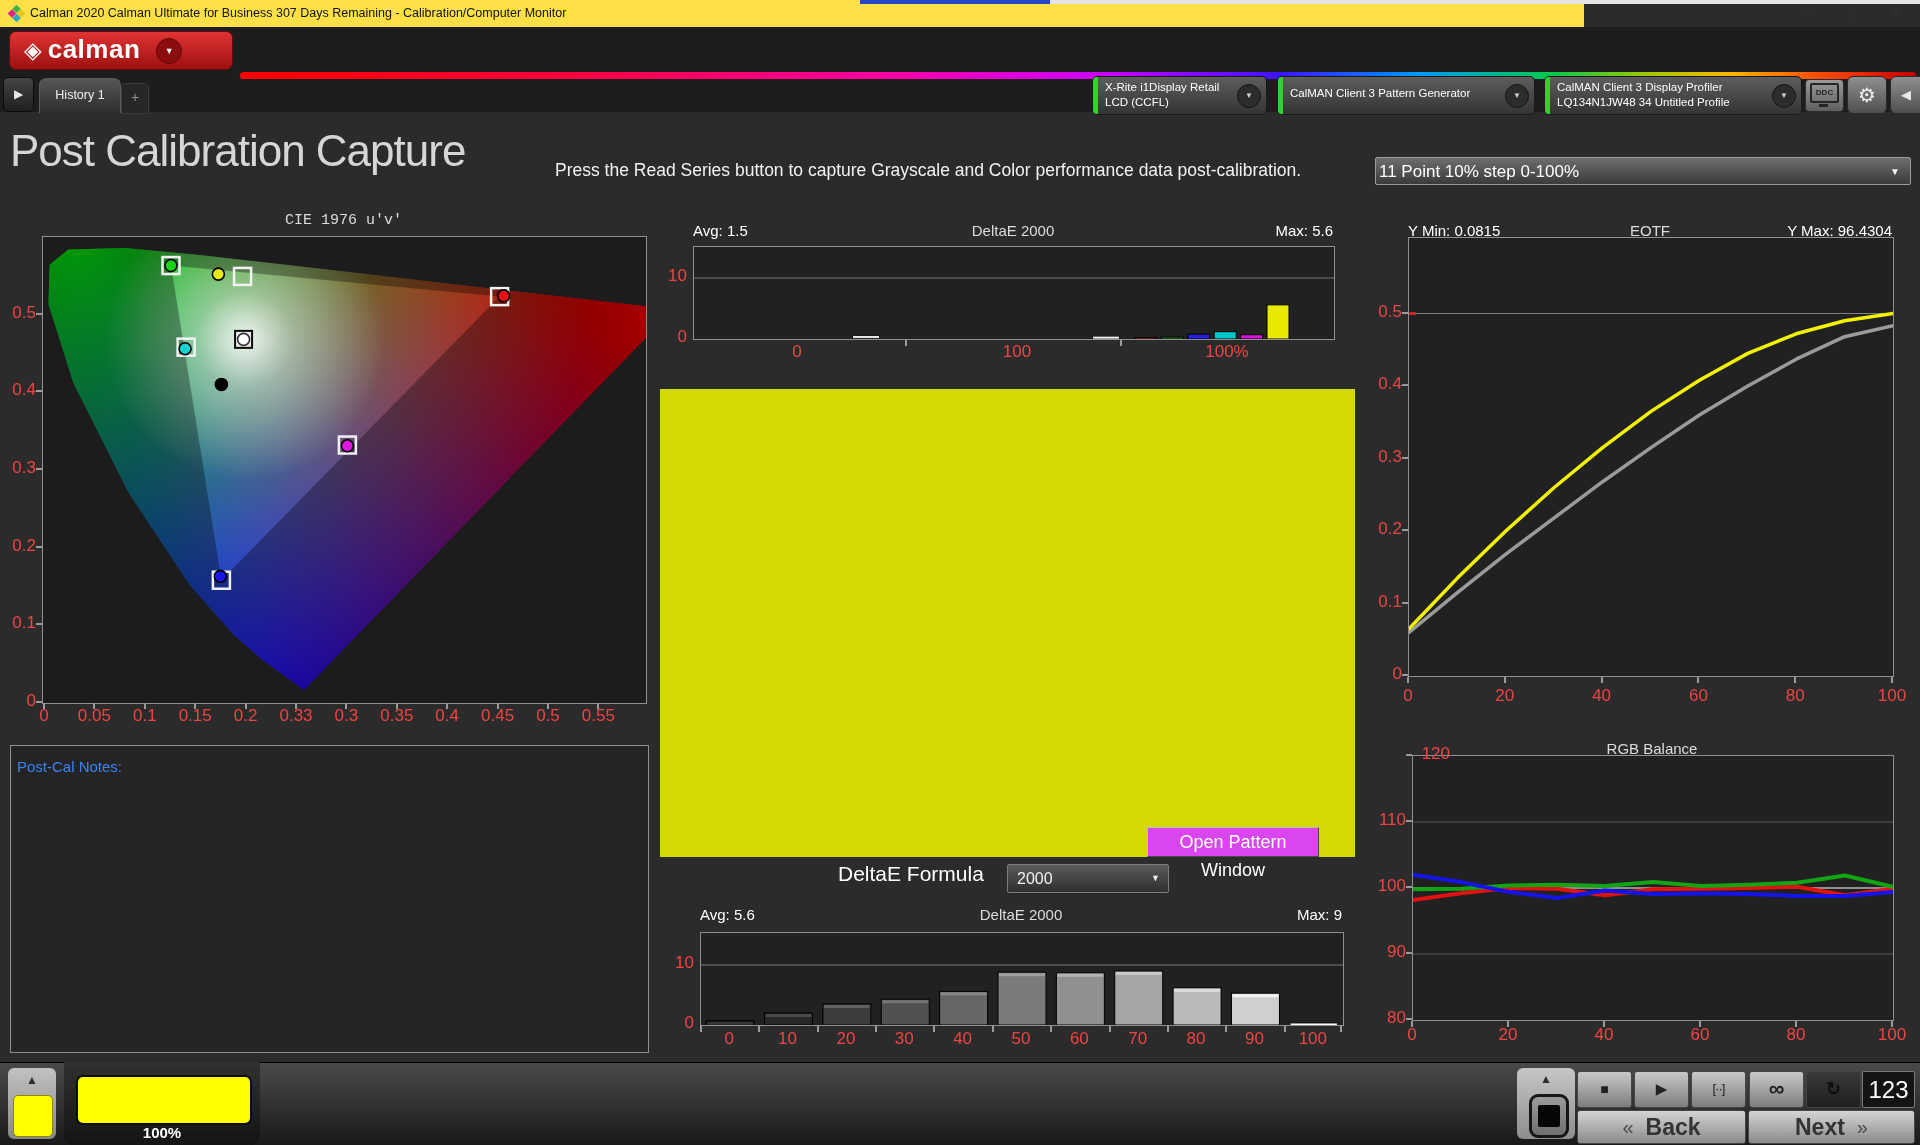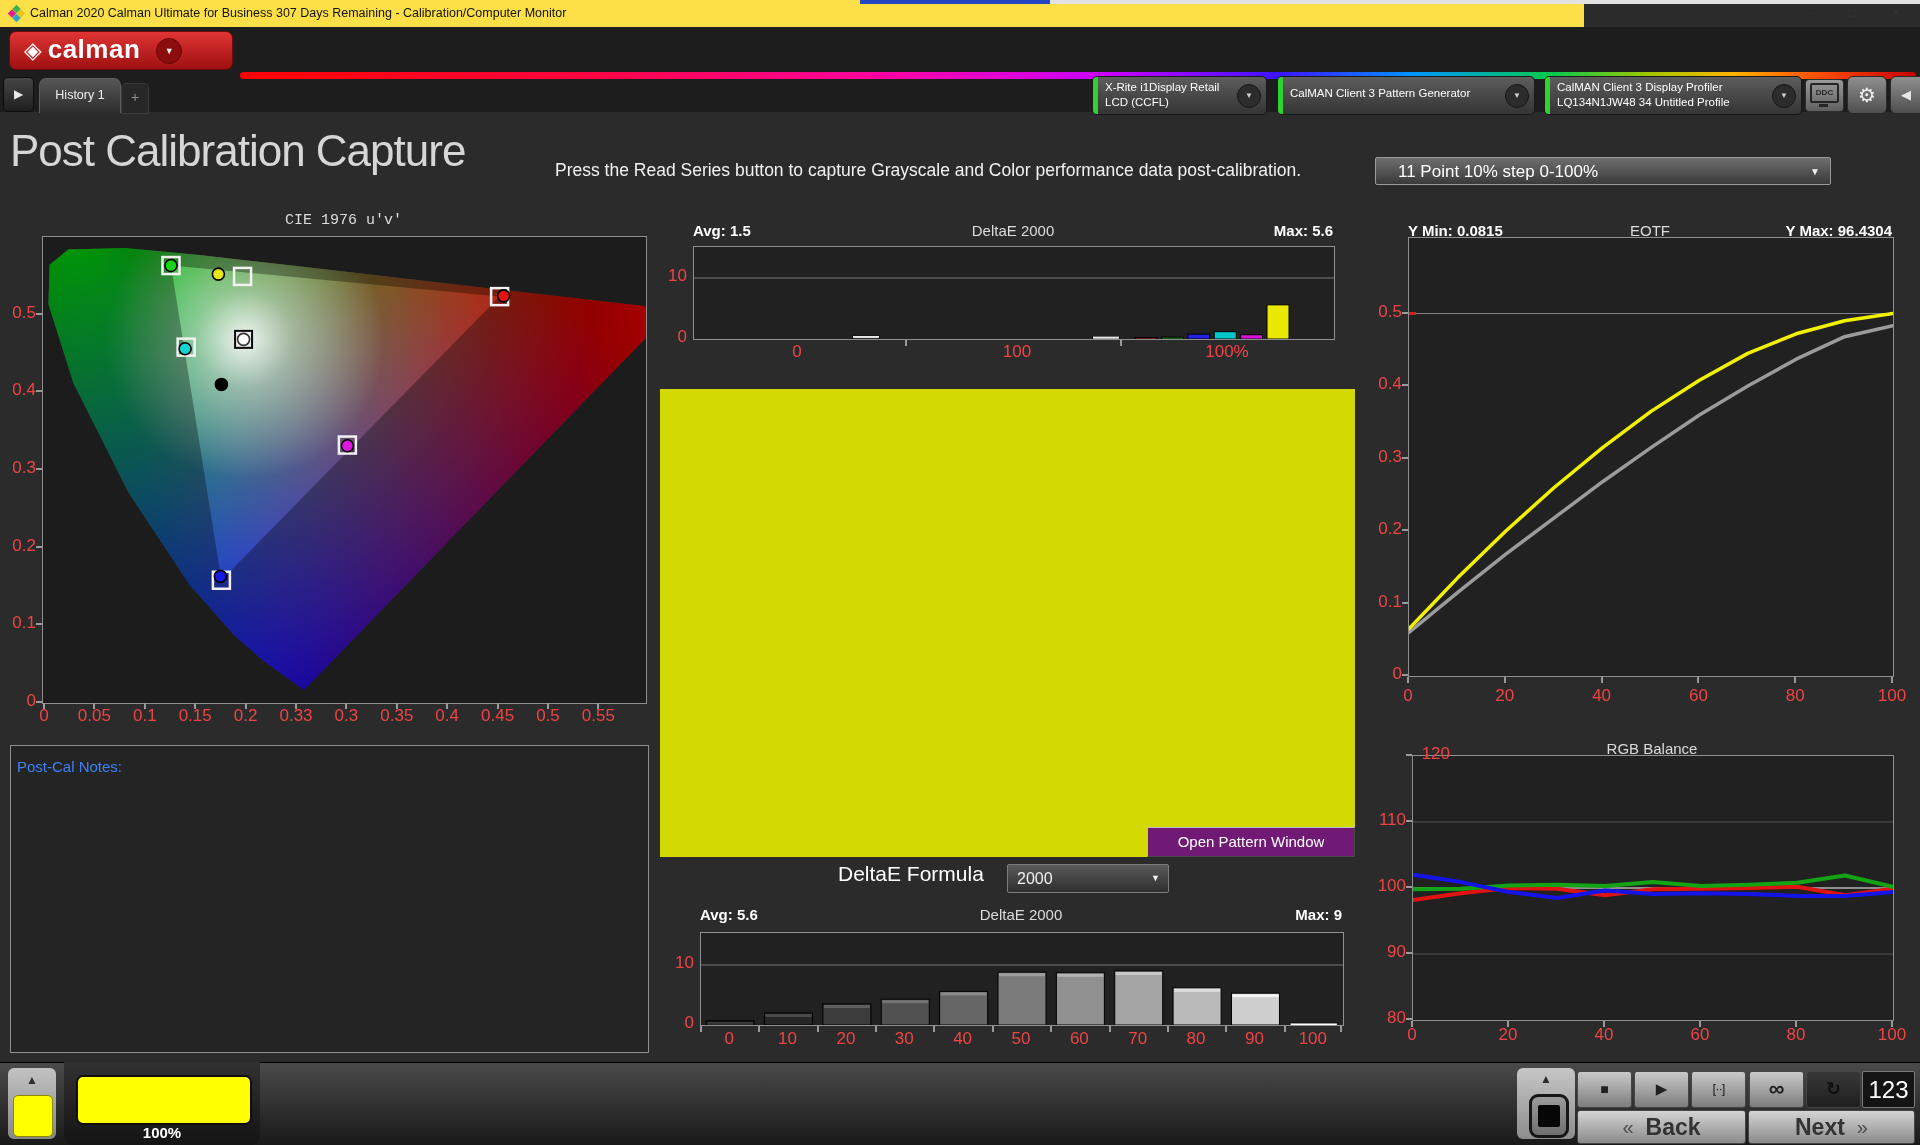--- a/index.html
+++ b/index.html
@@ -31,39 +31,39 @@
 #dd-source{left:1277px;width:256px}
 #dd-profiler{left:1544px;width:256px}
 #ddc-btn{left:1805px;top:52px;width:37px;height:31px;background:linear-gradient(#9a9a9a,#5f5f5f);border:1px solid #2e2e2e;border-radius:4px}
 #ddc-screen{position:absolute;left:4px;top:3px;width:25px;height:16px;border:2px solid #252525;border-radius:2px;font-size:8px;font-weight:bold;color:#252525;text-align:center;line-height:15px}
 #ddc-stand{position:absolute;left:13px;top:24px;width:9px;height:3px;background:#252525}
 #gear-btn{left:1847px;top:49px;width:38px;height:36px;background:linear-gradient(#8f8f8f,#4f4f4f);border:1px solid #2a2a2a;border-radius:6px;color:#f0f0f0;font-size:20px;text-align:center;line-height:36px}
 #collapse-btn{left:1890px;top:49px;width:30px;height:36px;background:linear-gradient(#8f8f8f,#4f4f4f);border:1px solid #2a2a2a;border-radius:6px 0 0 6px;color:#e8e8e8;font-size:13px;text-align:center;line-height:36px}
 
 #page-title{left:10px;top:126px;font-size:44px;font-weight:300;color:#d6d6d6;letter-spacing:-1px;white-space:nowrap}
 #instruction{left:555px;top:160px;font-size:17.5px;color:#f2f2f2;white-space:nowrap}
-#preset-dd{left:1375px;top:157px;width:456px;height:28px;background:linear-gradient(#6e6e6e,#3a3a3a);border:1px solid #9a9a9a;border-radius:2px;color:#fff;font-size:17px;line-height:28px;padding-left:22px;box-sizing:border-box}
+#preset-dd{left:1375px;top:157px;width:536px;height:28px;background:linear-gradient(#6e6e6e,#3a3a3a);border:1px solid #9a9a9a;border-radius:2px;color:#fff;font-size:17px;line-height:28px;padding-left:3px;box-sizing:border-box}
 #preset-dd .caret{position:absolute;right:10px;top:0;font-size:10px;line-height:28px;color:#f0f0f0}
 
-.hdr{font-size:15px;font-weight:bold;color:#fff;white-space:nowrap}
+.hdr{font-size:15px;font-weight:normal;color:#fff;white-space:nowrap}
 .ctitle{font-size:15px;color:#dcdcdc;text-align:center;white-space:nowrap}
 .axlbl{font-size:17px;color:#ef4444;white-space:nowrap}
 .tick{background:#9a9a9a}
 .plot{background:#212121;border:1px solid #8f8f8f}
 #cie-plot{left:42px;top:236px;width:603px;height:466px;background:#1c1c1c;border:1px solid #8f8f8f}
 #deltae-top-plot{left:693px;top:246px;width:640px;height:92px}
 #deltae-bottom-plot{left:700px;top:932px;width:642px;height:92px}
 #eotf-plot{left:1408px;top:237px;width:484px;height:438px}
 #rgb-plot{left:1412px;top:755px;width:480px;height:264px}
 
 #notes-box{left:10px;top:745px;width:637px;height:306px;background:#242424;border:1px solid #8f8f8f}
 #notes-label{left:6px;top:12px;font-size:15px;color:#3b82f6;position:absolute}
 
 #pattern-area{left:660px;top:389px;width:695px;height:468px;background:#d3d902}
-#open-pattern-btn{left:1147px;top:827px;width:208px;height:30px;background:#701a75;border:1px solid #bdbdbd;border-right-color:#4a4a4a;border-bottom-color:#4a4a4a;color:#fff;font-size:15px;text-align:center;line-height:28px;box-sizing:border-box}
+#open-pattern-btn{left:1147px;top:827px;width:172px;height:30px;background:#d946ef;border:1px solid #bdbdbd;border-right-color:#4a4a4a;border-bottom-color:#4a4a4a;color:#fff;font-size:18px;text-align:center;line-height:28px;box-sizing:border-box}
 #formula-label{left:838px;top:862px;font-size:21px;color:#fff;white-space:nowrap}
 #formula-dd{left:1007px;top:864px;width:162px;height:29px;background:linear-gradient(#5a5a5a,#2f2f2f);border:1px solid #7d7d7d;border-radius:2px;color:#f0f0f0;font-size:16px;line-height:27px;padding-left:9px;box-sizing:border-box}
 #formula-dd .caret{position:absolute;right:8px;top:0;font-size:9px;line-height:27px;color:#f0f0f0}
 
 #bottombar{left:0;top:1062px;width:1920px;height:83px;background:linear-gradient(#4a4a4a,#191919);border-top:1px solid #000;box-sizing:border-box}
 #bl-panel{left:8px;top:1068px;width:48px;height:71px;background:linear-gradient(#c2c2c2,#878787);border-radius:6px}
 #bl-up{position:absolute;left:0;top:0;width:48px;height:26px;text-align:center;color:#2d2d2d;font-size:12px;line-height:24px}
 #bl-swatch{position:absolute;left:5px;top:27px;width:38px;height:40px;background:#ffff00;border:1px solid #8a8a00;border-radius:5px}
 #level-panel{left:64px;top:1062px;width:196px;height:83px;background:linear-gradient(#313131,#141414);border-radius:0 0 9px 9px}
 #level-swatch{position:absolute;left:12px;top:13px;width:172px;height:46px;background:#ffff00;border:2px solid #0d0d0d;border-radius:7px}

